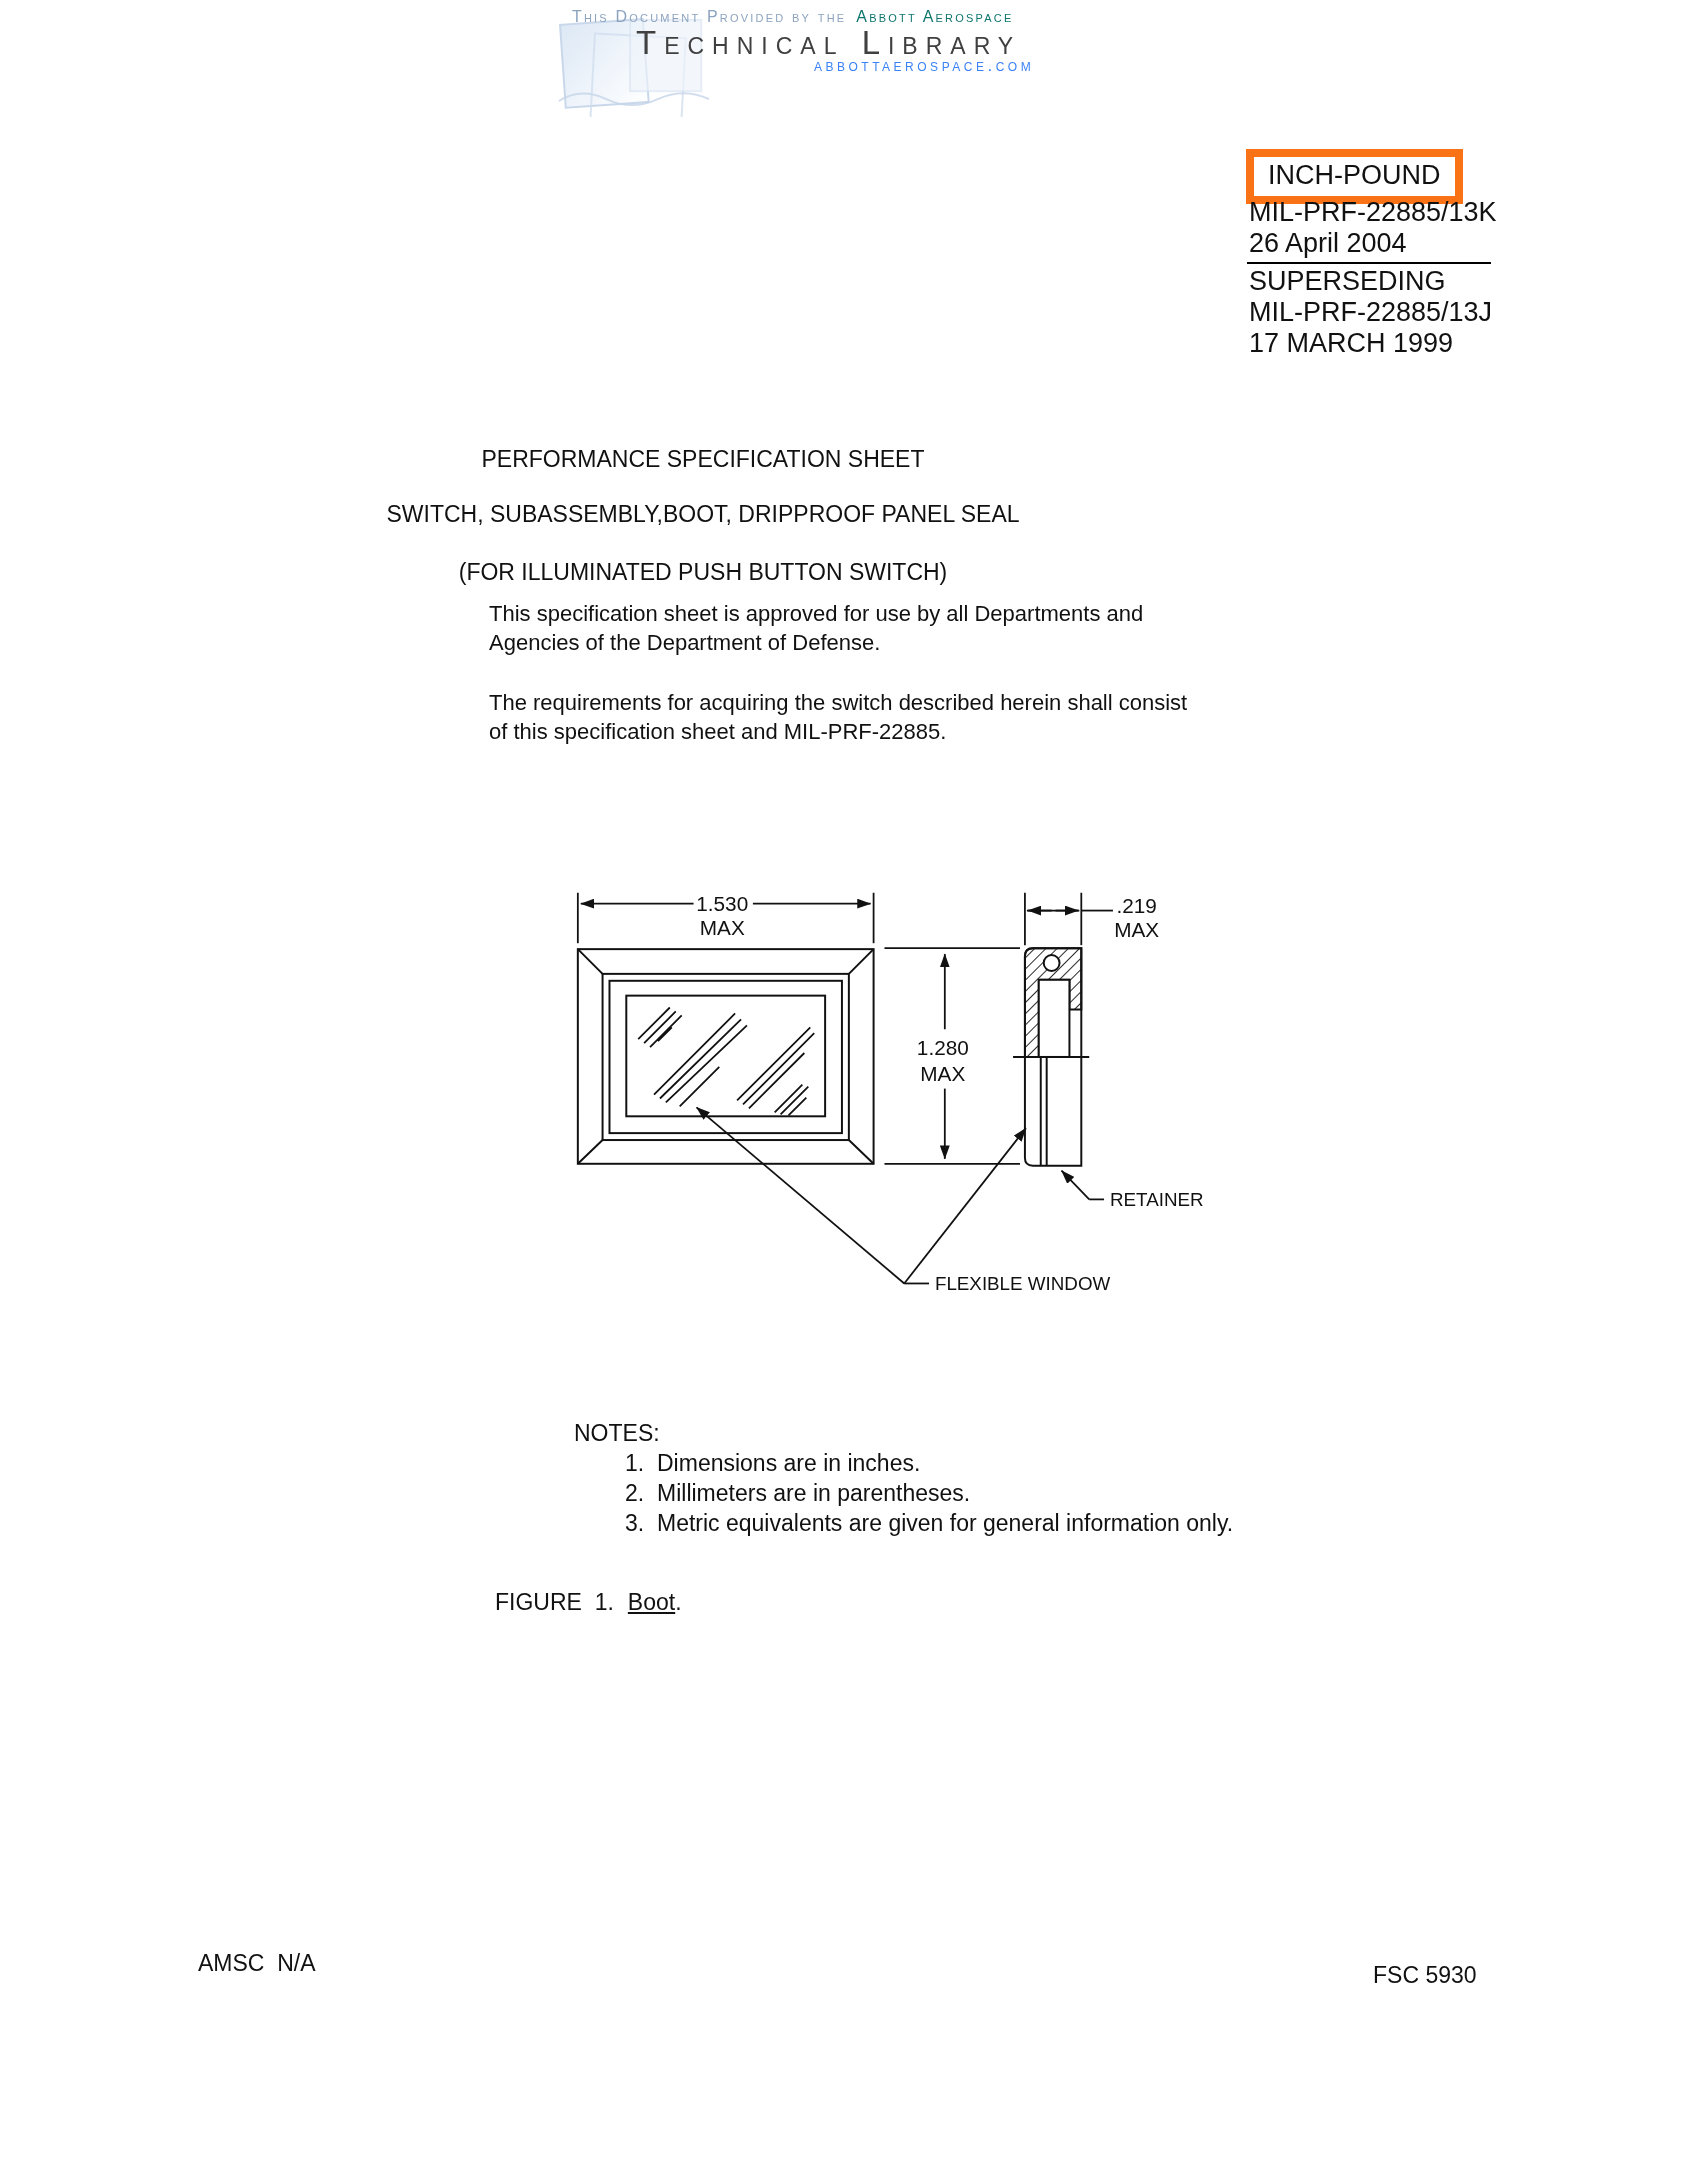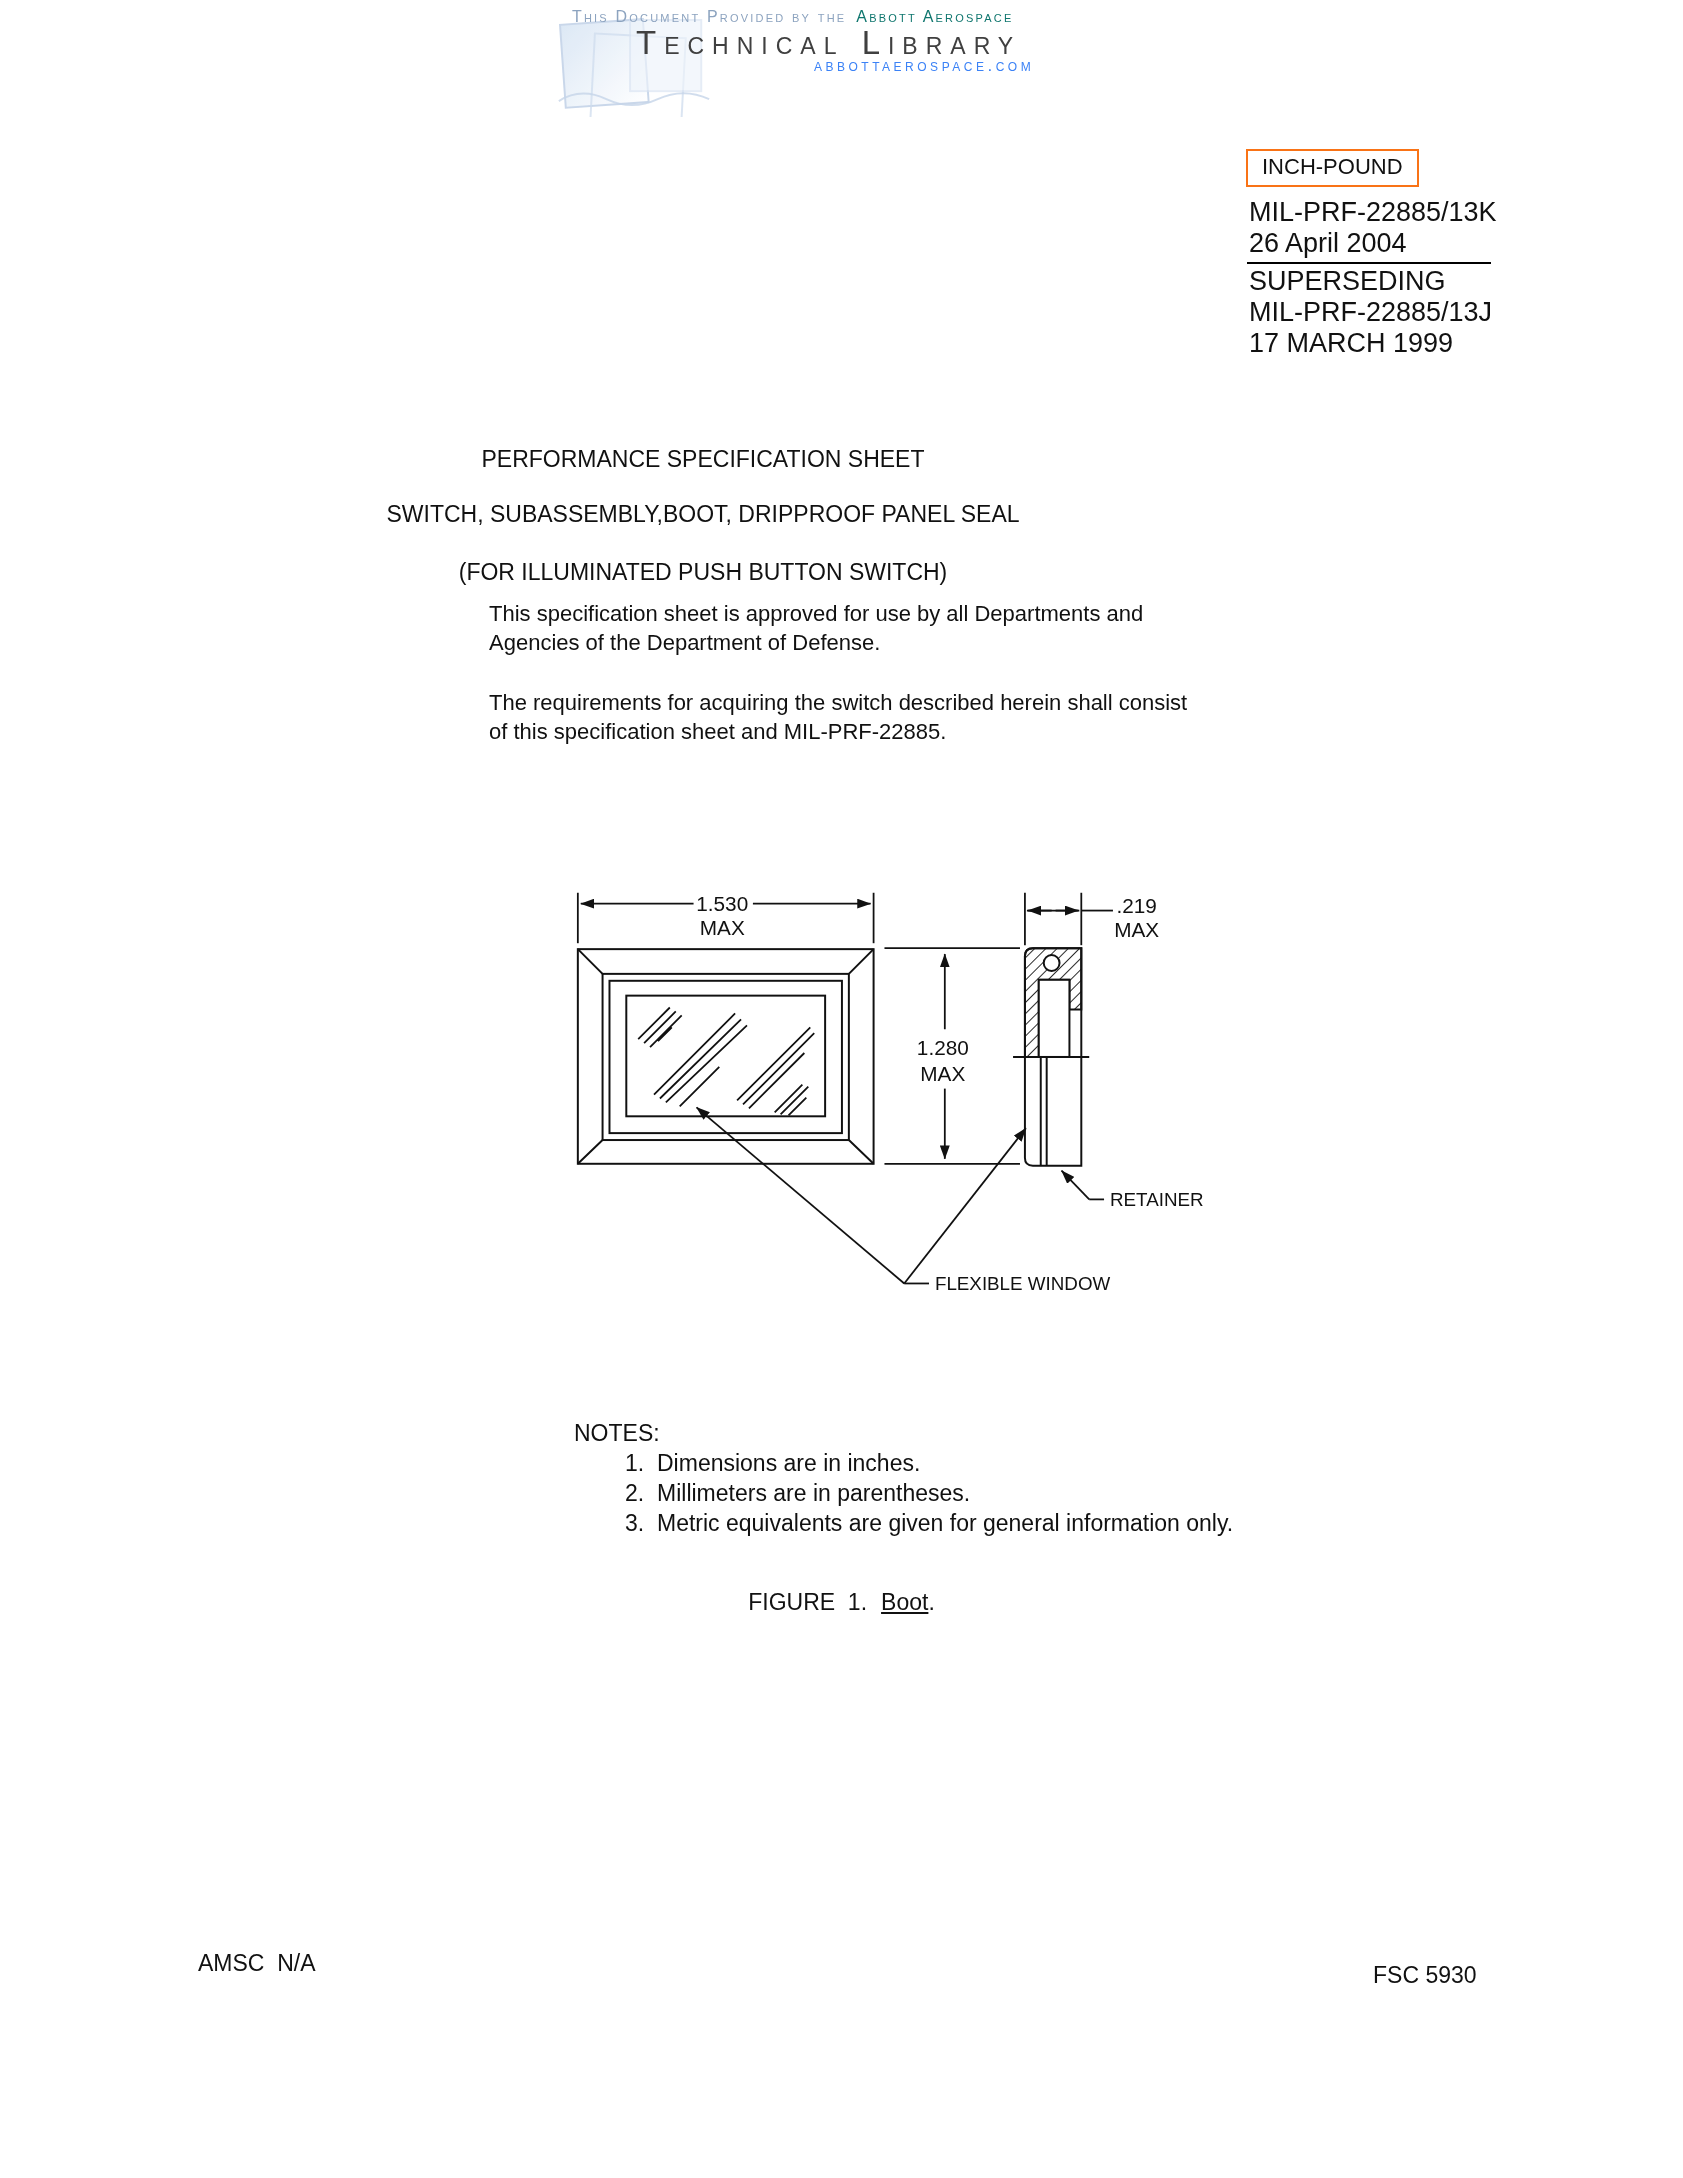--- a/index.html
+++ b/index.html
@@ -20,39 +20,39 @@
     left:606px; top:24px; font-size:33px; letter-spacing:8px;
     font-variant:small-caps; color:#404040; white-space:nowrap;margin-left:30px;
   }
   .logo-site {
     left:814px; top:56px; font-size:17px; letter-spacing:3.5px;
     font-variant:small-caps; color:#3b82f6; white-space:nowrap;
   }
 
   
   .stamp-box {
-    left:1246px; top:149px; border:2px solid #f97316; padding:3px 14px 5px 14px;
-    font-size:22px; white-space:nowrap;
+    left:1246px; top:149px; border:8px solid #f97316; padding:3px 14px 5px 14px;
+    font-size:27px; white-space:nowrap;
   }
   .spec-block { left:1249px; top:197px; font-size:27px; line-height:31px; white-space:nowrap; }
   .spec-rule { width:244px; border-top:2px solid #000; margin:3px 0 2px -2px; }
 
   
   .title-line { left:307px; width:792px; text-align:center; font-size:23px; white-space:nowrap;margin-top:14px; }
   .t1 { top:432px; } .t2 { top:487px; } .t3 { top:545px; }
   .para { left:489px; width:713px; font-size:22px; line-height:29px; }
   .p1 { top:599px; } .p2 { top:688px; }
 
   
   .notes { left:574px; top:1418px; font-size:23px; line-height:30px; }
   .note-row { display:flex; margin-left:51px; }
   .note-row .num { width:32px; flex:none; }
 
   
-  .caption { left:495px; top:1589px; width:693px; text-align:center; font-size:23px; }
+  .caption { left:495px; top:1589px; width:693px; text-align:left; font-size:23px; }
   .caption .pfx { white-space:pre; margin-right:14px; }
   .caption .subj { text-decoration:underline; }
 
   
   .footer-left  { left:198px;  top:1950px; font-size:23px; white-space:pre; }
   .footer-right { left:1373px; top:1962px; font-size:23px; white-space:pre; }
 
   svg text { font-family:"Liberation Sans", sans-serif; fill:#111; }
 </style>
 </head>

